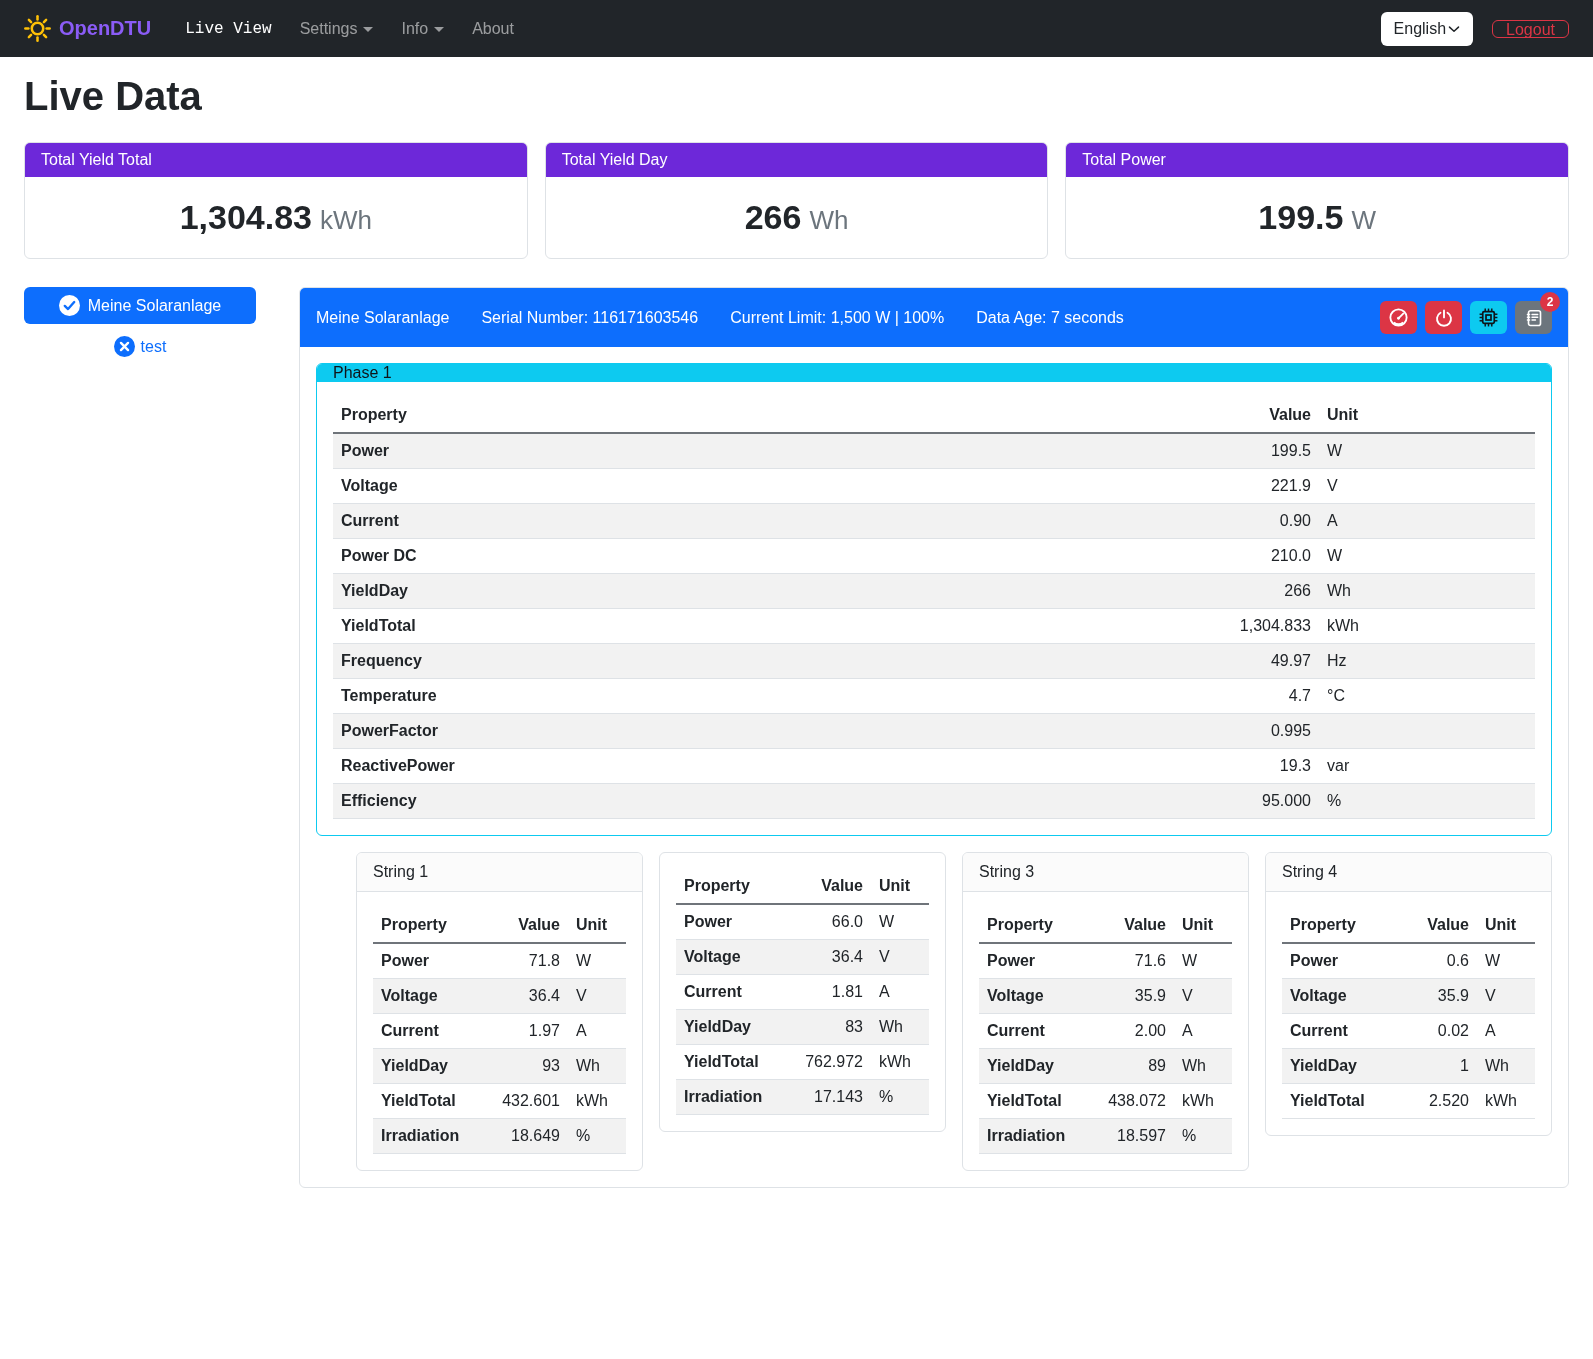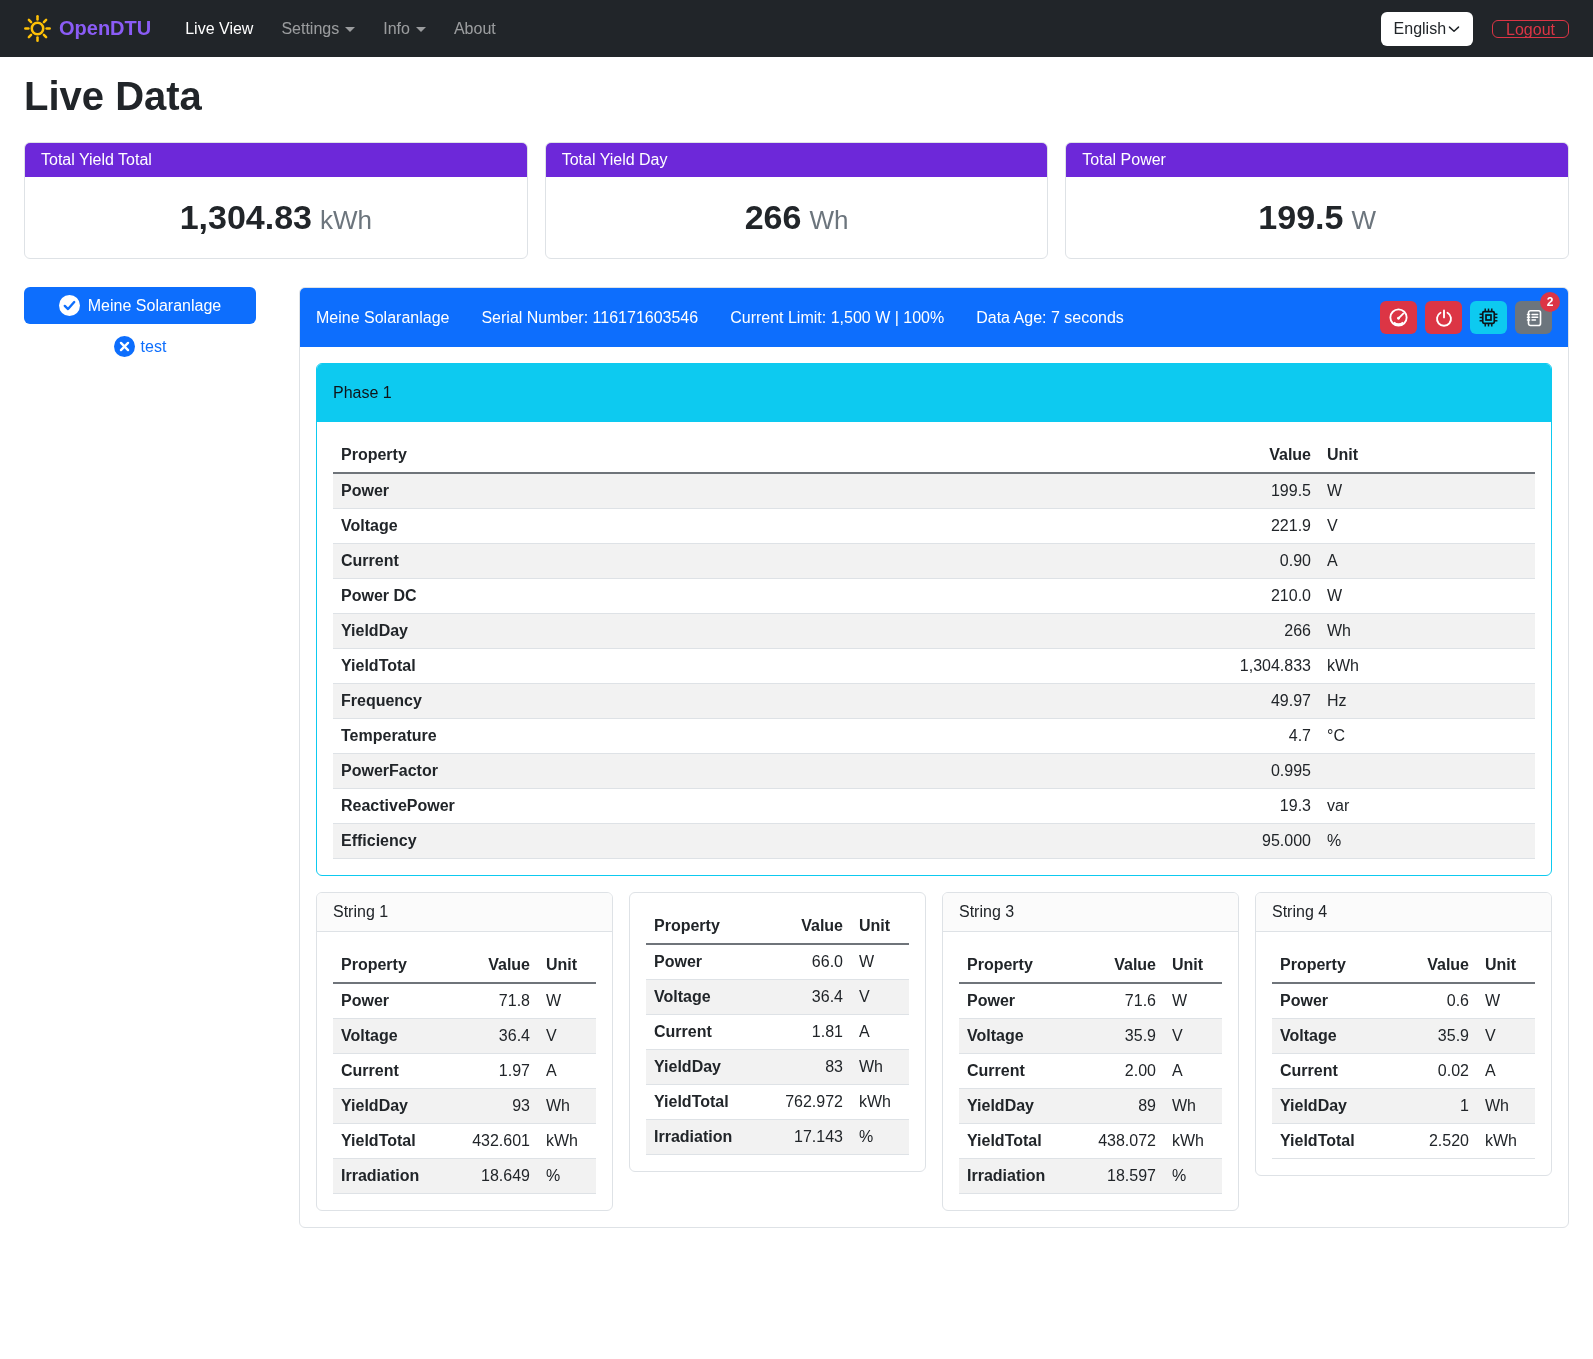--- a/index.html
+++ b/index.html
@@ -6,21 +6,21 @@
   html,body { margin:0; padding:0; }
   body {
     width:1593px; min-height:1359px; background:#ffffff;
     font-family:"Liberation Sans", sans-serif; color:#212529; font-size:16px;
   }
   
   .navbar { background:#212529; height:57px; display:flex; align-items:center; padding:0 24px; }
   .brand { display:flex; align-items:center; gap:8px; color:#8b5cf6; font-size:20px; font-weight:700; margin-right:20px; cursor:pointer; }
   .nav-links { display:flex; align-items:center; }
   .nav-link { color:rgba(255,255,255,.55); padding:8px 14px; cursor:pointer; display:flex; align-items:center; gap:6px; }
-  .nav-link.active { color:#ffffff; }
+  .nav-link.active { color:#ffffff;font-family:Liberation Mono, monospace; }
   .caret { width:0; height:0; border-left:5px solid transparent; border-right:5px solid transparent; border-top:5px solid currentColor; display:inline-block; margin-top:2px; }
   .nav-right { margin-left:auto; display:flex; align-items:center; gap:19px; }
   .lang-select { background:#fff; color:#212529; border-radius:6px; height:34px; padding:0 13px; display:flex; align-items:center; gap:2px; cursor:pointer; }
   .logout-btn { background:transparent; border:1px solid #dc3545; color:#dc3545; border-radius:6px; height:18px; padding:0 13px; font-size:16px; font-family:inherit; cursor:pointer; }
   
   .container { padding:0 24px; }
   h1.page-title { font-size:40px; font-weight:600; margin:17px 0 23px 0; }
   .summary-row { display:flex; gap:17px; }
   .summary-card { flex:1; border:1px solid #dee2e6; border-radius:6px; background:#fff; overflow:hidden; }
   .summary-card-header { background:#6d28d9; color:#fff; padding:8px 16px; font-size:16px; }
@@ -37,35 +37,35 @@
   .main-card-header { background:#0d6efd; color:#fff; border-radius:5px 5px 0 0; padding:13px 16px; display:flex; align-items:center; gap:32px; }
   .header-icons { margin-left:auto; display:flex; gap:8px; }
   .icon-btn { width:37px; height:33px; border-radius:6px; border:none; display:flex; align-items:center; justify-content:center; position:relative; cursor:pointer; padding:0; }
   .icon-btn.red { background:#dc3545; }
   .icon-btn.cyan { background:#0dcaf0; }
   .icon-btn.gray { background:#6c757d; }
   .count-badge { position:absolute; top:-9px; right:-8px; background:#dc3545; color:#fff; min-width:20px; height:20px; border-radius:50%; font-size:12px; font-weight:700; display:flex; align-items:center; justify-content:center; }
   .main-card-body { padding:16px; }
   
   .phase-card { border:1px solid #0dcaf0; border-radius:6px; background:#fff; }
-  .phase-card-header { background:#0dcaf0; color:#0f1419; border-radius:5px 5px 0 0; padding:20px 16px; }
+  .phase-card-header { background:#0dcaf0; color:#0f1419; border-radius:5px 5px 0 0; padding:0 16px; }
   .phase-card-body { padding:16px; }
   
   table.data-table { width:100%; border-collapse:collapse; font-size:16px; }
   table.data-table th, table.data-table td { padding:8px; text-align:left; border-bottom:1px solid #dee2e6; }
   table.data-table thead th { border-bottom:2px solid #6f747a; font-weight:700; }
   table.data-table tbody th { font-weight:700; }
   table.data-table .val { text-align:right; }
   table.data-table thead .val { text-align:right; }
   table.data-table tr.striped > * { background:#f2f2f2; }
   table.phase-table .unit { width:216px; }
   table.string-table .unit { width:58px; }
   table.string-table .val { width:95px; }
   
-  .strings-row { display:flex; gap:16px; margin-top:16px; align-items:flex-start; }
+  .strings-row { display:flex; gap:16px; margin-top:16px; align-items:flex-start;margin-left:40px; }
   .string-card { flex:1; border:1px solid #dee2e6; border-radius:6px; background:#fff; }
   .string-card-header { background:#fbfbfb; border-bottom:1px solid #dee2e6; border-radius:5px 5px 0 0; padding:10px 16px; }
   .string-card-body { padding:16px; }
   svg { display:block; }
 </style>
 </head>
 <body>
 
 <nav class="navbar">
   <div class="brand">

